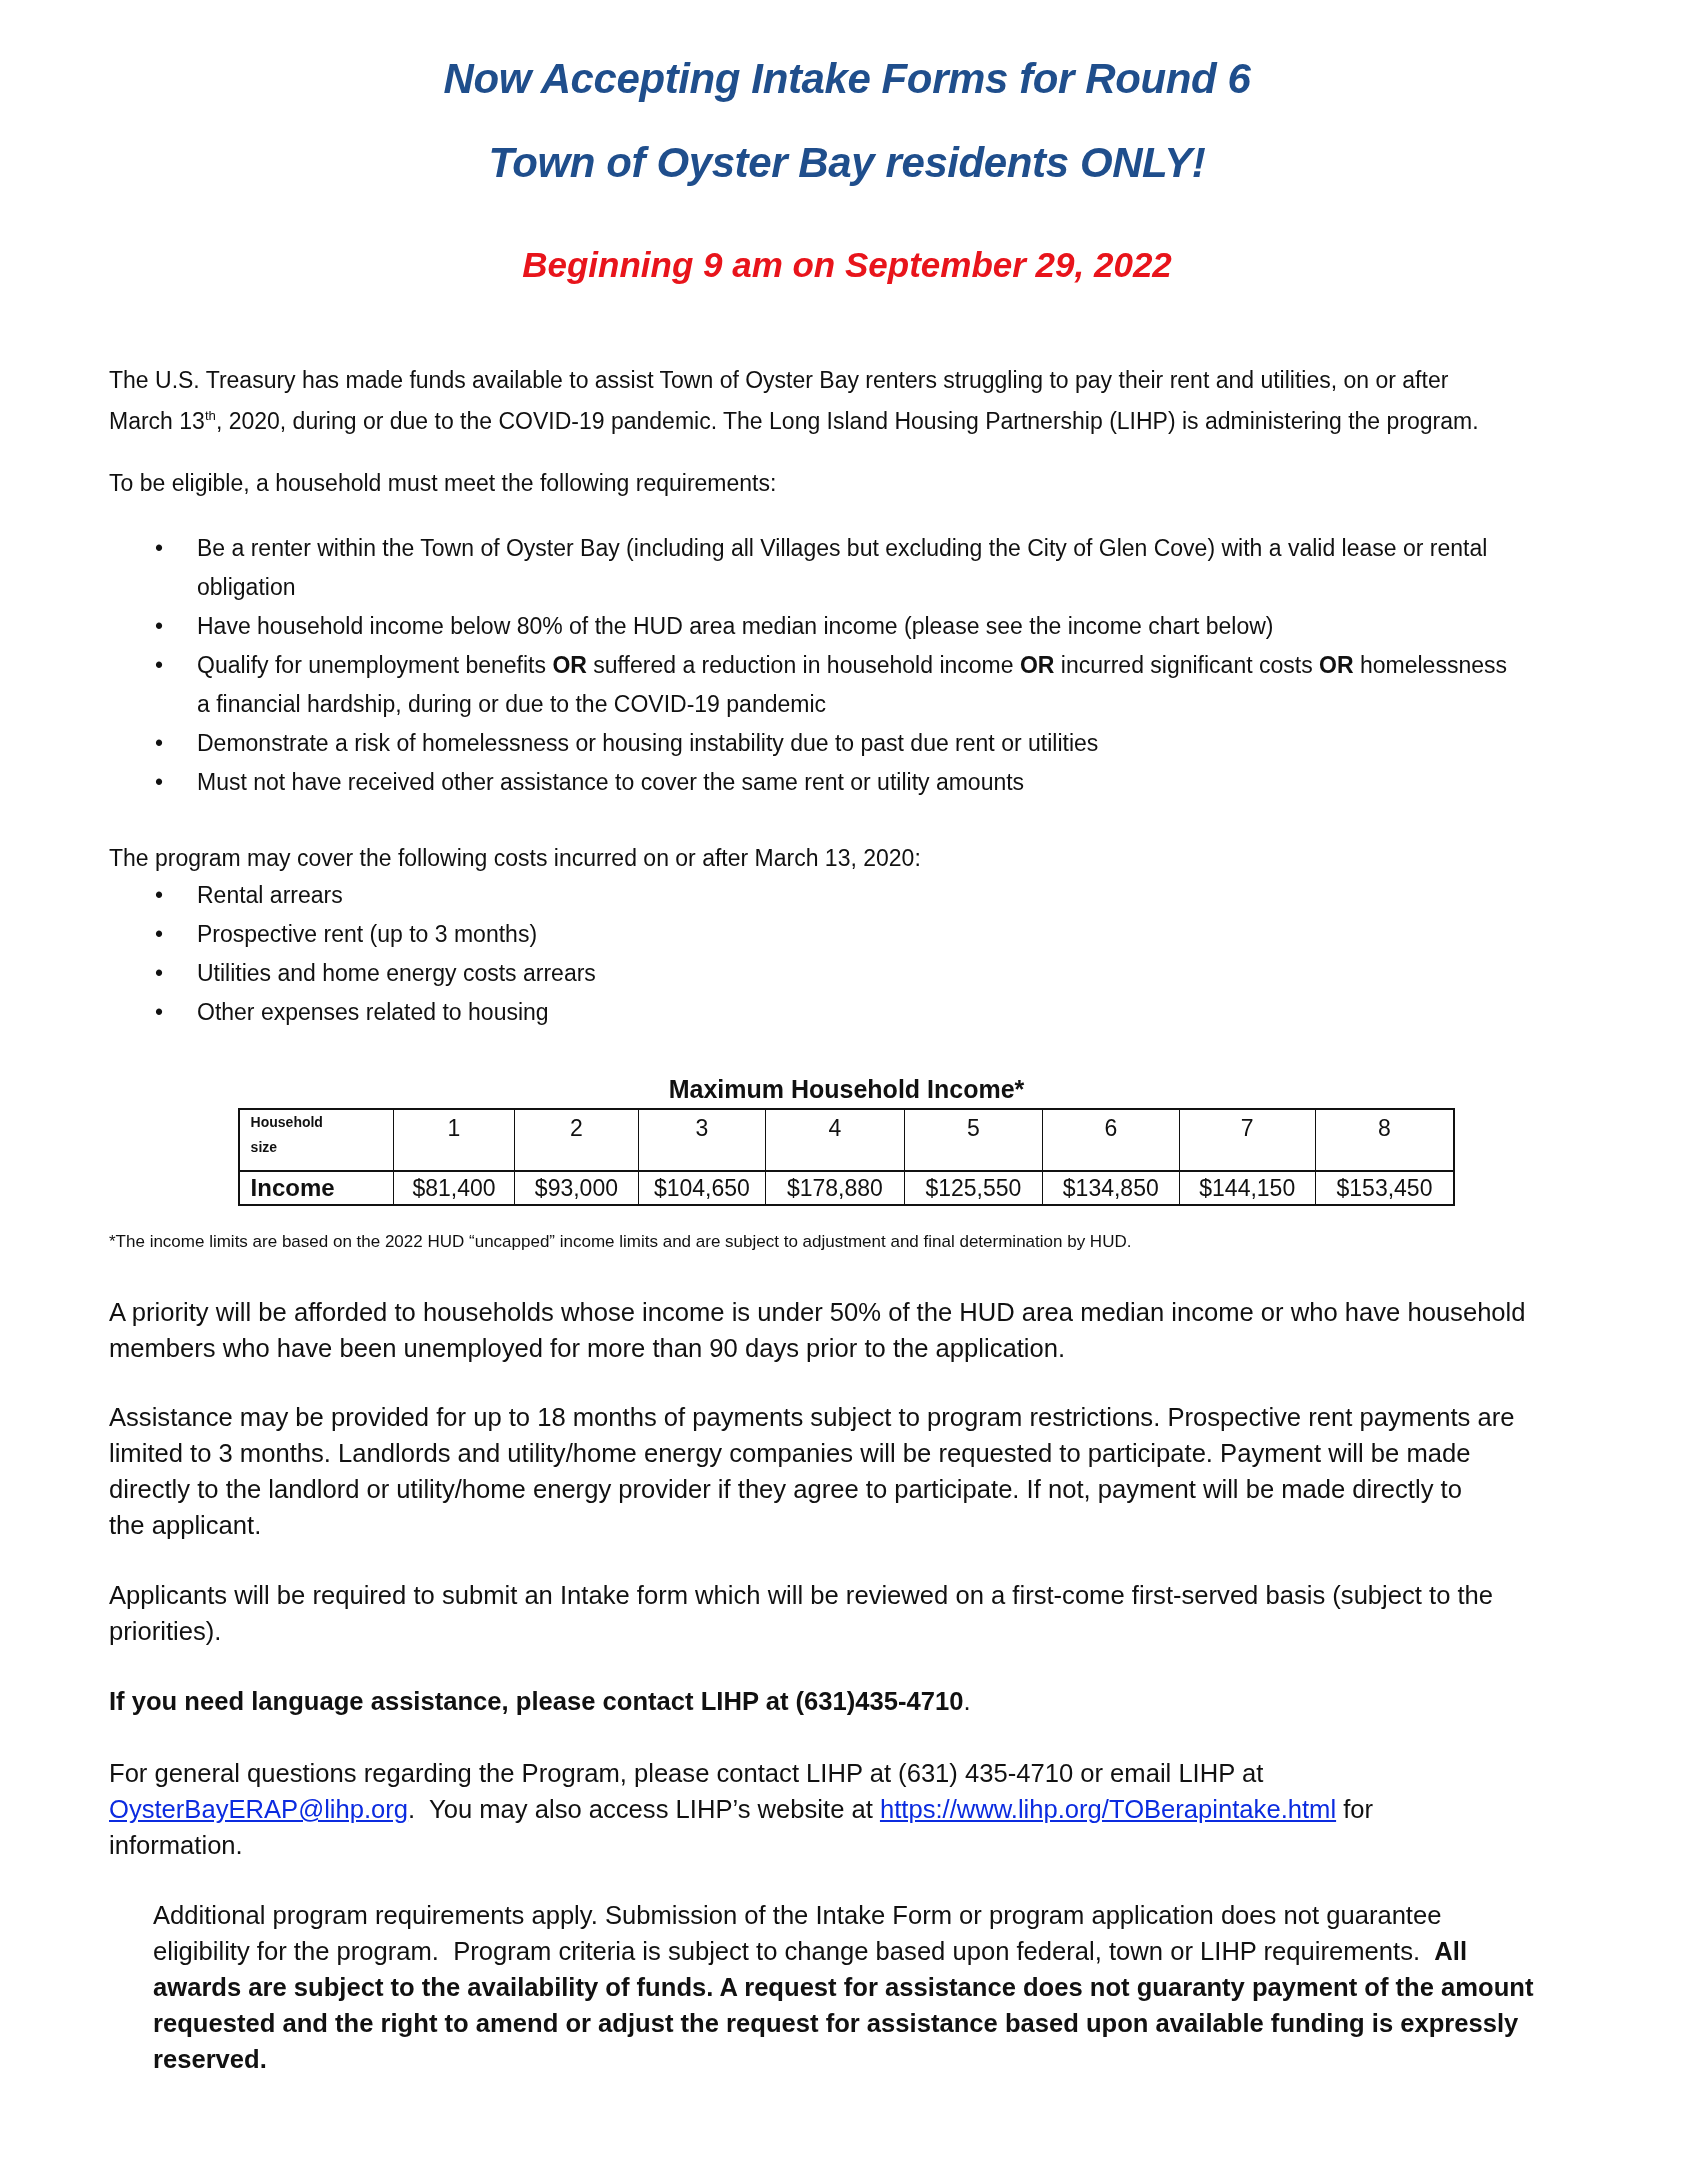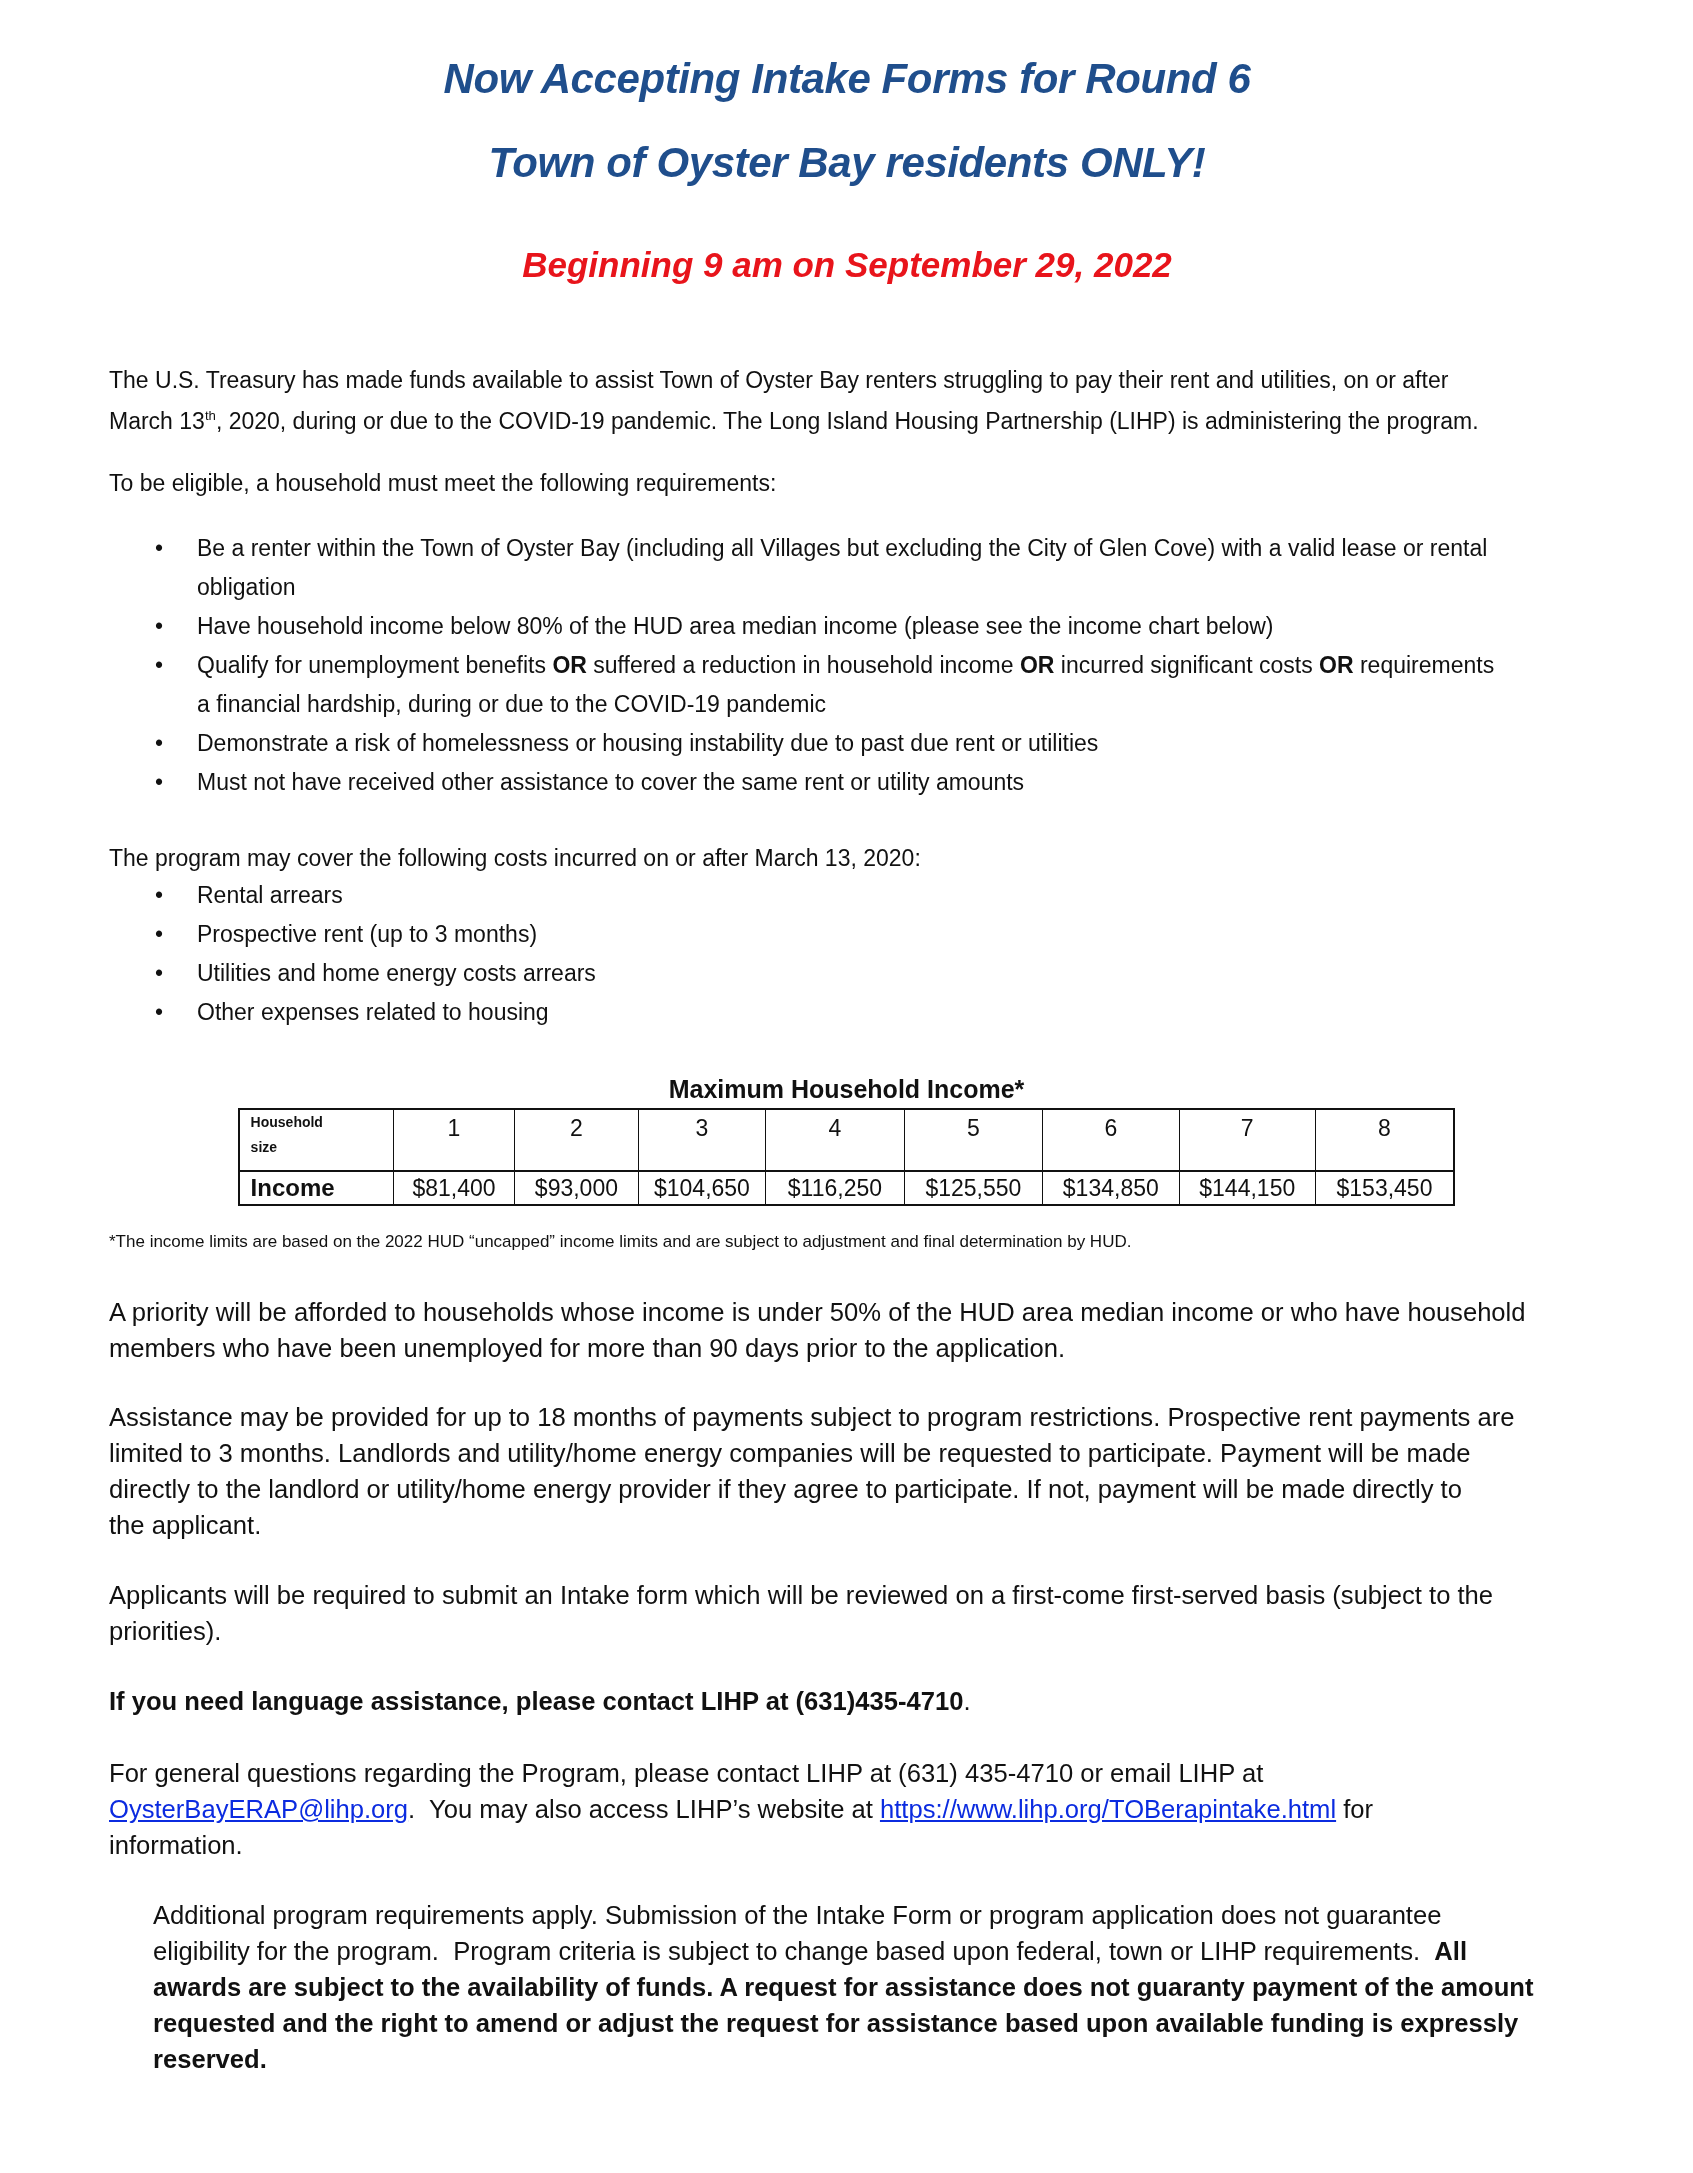--- a/index.html
+++ b/index.html
@@ -48,21 +48,21 @@
     <span class="dot">•</span>
     <span>Be a renter within the Town of Oyster Bay (including all Villages but excluding the City of Glen Cove) with a valid lease or rental</span><br>
     <span>obligation</span>
   </li>
   <li>
     <span class="dot">•</span>
     <span>Have household income below 80% of the HUD area median income (please see the income chart below)</span>
   </li>
   <li>
     <span class="dot">•</span>
-    <span>Qualify for unemployment benefits </span><span class="b">OR</span><span> suffered a reduction in household income </span><span class="b">OR</span><span> incurred significant costs </span><span class="b">OR</span><span> requirements</span><br>
+    <span>Qualify for unemployment benefits </span><span class="b">OR</span><span> suffered a reduction in household income </span><span class="b">OR</span><span> incurred significant costs </span><span class="b">OR</span><span> homelessness</span><br>
     <span>a financial hardship, during or due to the COVID-19 pandemic</span>
   </li>
   <li>
     <span class="dot">•</span>
     <span>Demonstrate a risk of homelessness or housing instability due to past due rent or utilities</span>
   </li>
   <li>
     <span class="dot">•</span>
     <span>Must not have received other assistance to cover the same rent or utility amounts</span>
   </li>
@@ -99,21 +99,21 @@
     <td>5</td>
     <td>6</td>
     <td>7</td>
     <td>8</td>
   </tr>
   <tr class="r2">
     <td class="lab">Income</td>
     <td>$81,400</td>
     <td>$93,000</td>
     <td>$104,650</td>
-    <td>$116,250</td>
+    <td>$178,880</td>
     <td>$125,550</td>
     <td>$134,850</td>
     <td>$144,150</td>
     <td>$153,450</td>
   </tr>
 </tbody>
   </table>
 
 <div class="foot">*The income limits are based on the 2022 HUD “uncapped” income limits and are subject to adjustment and final determination by HUD.</div>
 

